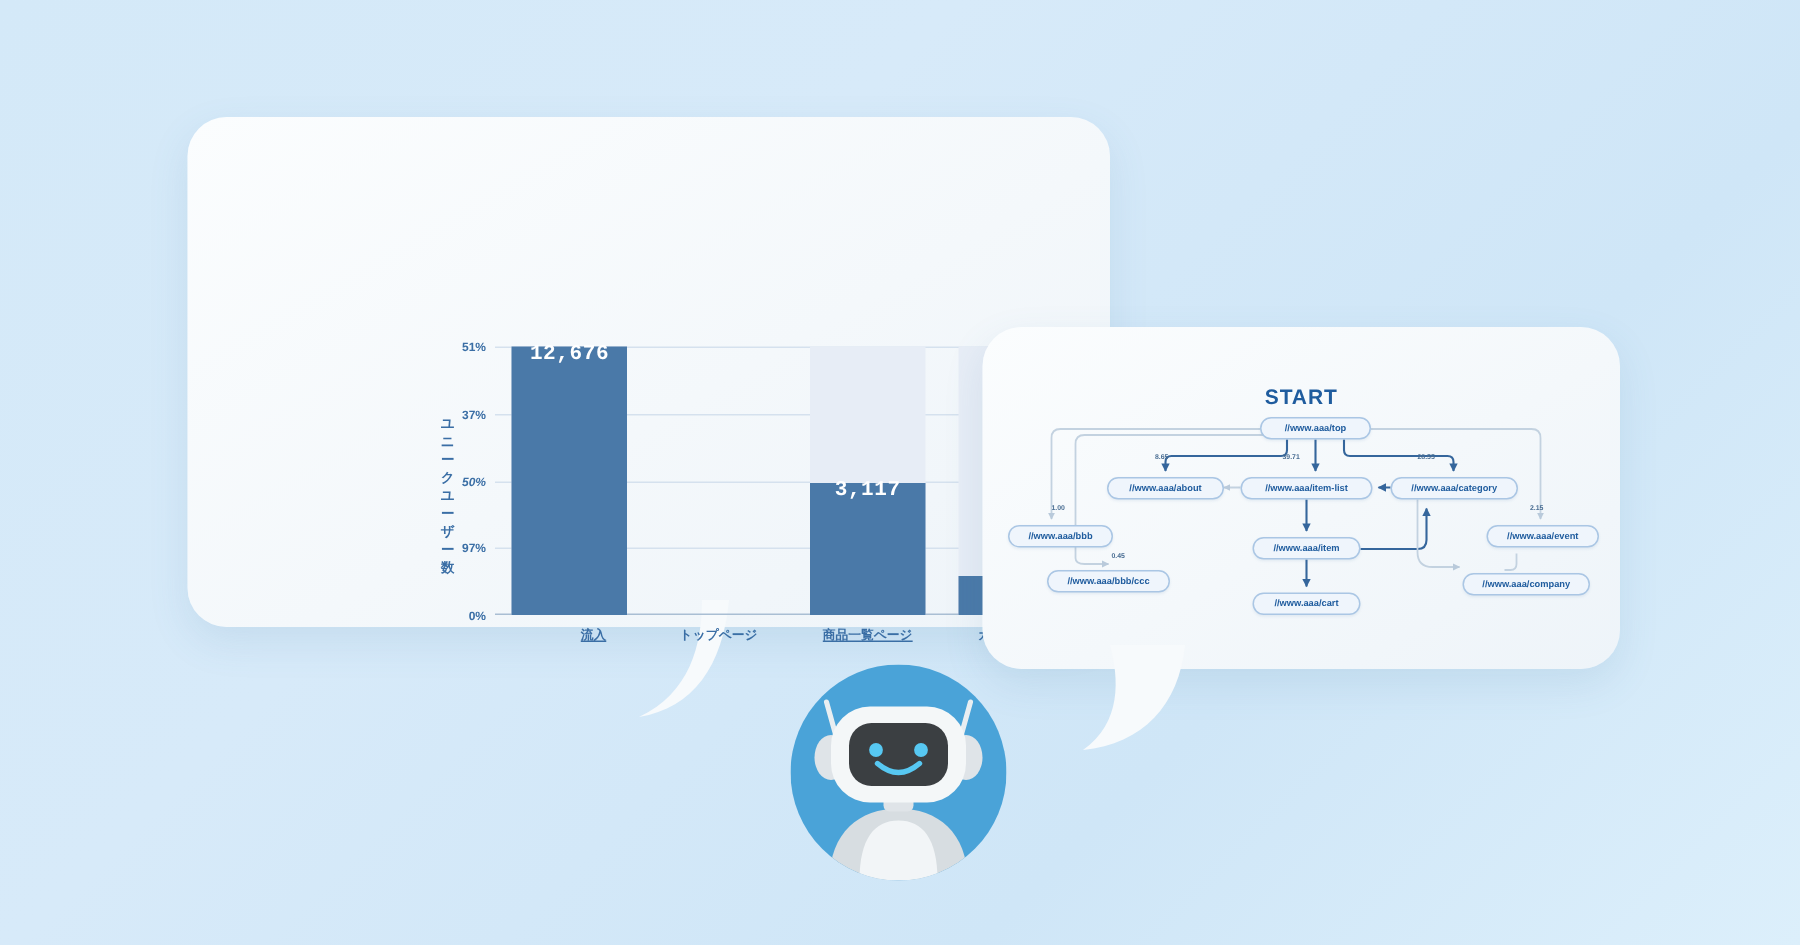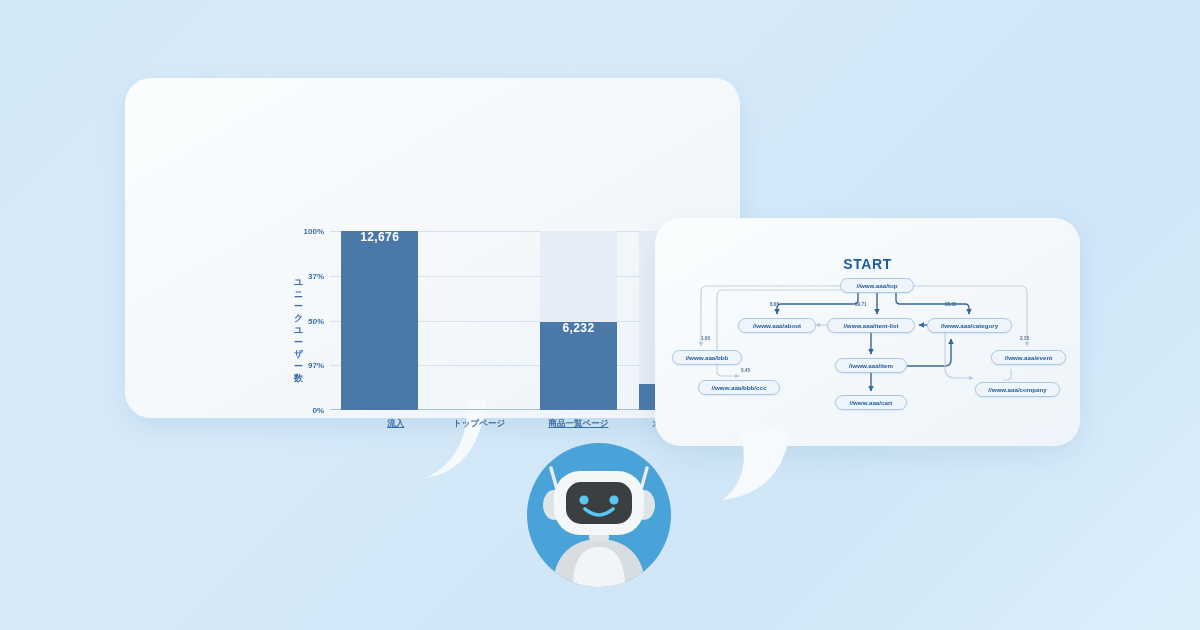--- a/index.html
+++ b/index.html
@@ -56,22 +56,22 @@
   .col {
     position: absolute; bottom: 0; top: 0;
     background: #e7edf6;
   }
   .bar-filled {
     position: absolute; left: 0; right: 0; bottom: 0;
     background: #4a79a8;
   }
   .bar-value {
     position: absolute; left: 0; right: 0;
-    text-align: center; font-size: 12px; font-weight: 700;
-    color: #ffffff; letter-spacing: .4px;
+    text-align: center; font-size: 14px; font-weight: 700;
+    color: #ffffff; letter-spacing: .4px; font-family: Liberation Mono, monospace;
   }
   .x-label {
     position: absolute; top: 340px;
     text-align: center; font-size: 8.5px; font-weight: 700;
     color: #3a6ea5;
   }
 
   
   .flow-wrap { position: absolute; left: 655px; top: 218px; width: 425px; height: 228px; }
   .flow-title {
@@ -107,39 +107,39 @@
 <body>
 
 <div class="bubble" id="chart-bubble"></div>
 <svg class="tail" id="chart-tail" viewBox="0 0 130 90">
   <path d="M0,0 L60,0 C60,30 52,62 18,78 C54,72 74,44 78,0 Z" fill="#f7fafc"></path>
 </svg>
 
 <div class="chart-wrap">
   <div class="y-axis-title">ユニークユーザー数</div>
   <div id="yticks">
-      <div class="y-tick" style="top: 153px; left: 165px;">100%</div>
+      <div class="y-tick" style="top: 153px; left: 165px;">51%</div>
       <div class="y-tick" style="top: 197.75px; left: 165px;">37%</div>
       <div class="y-tick" style="top: 242.5px; left: 165px; font-style: italic;">50%</div>
       <div class="y-tick" style="top: 287.25px; left: 165px;">97%</div>
       <div class="y-tick" style="top: 332px; left: 165px;">0%</div>
     </div>
   <div class="plot" id="plot">
     <div class="axis-base"></div>
   <div class="gridline" style="top: 0px;"></div>
       <div class="gridline" style="top: 44.75px;"></div>
       <div class="gridline" style="top: 89.5px;"></div>
       <div class="gridline" style="top: 134.25px;"></div>
       <div class="col" style="left: 10.934px; width: 77.532px;">
         <div class="bar-filled" style="height: 179px;"></div>
         <div class="bar-value" style="bottom: 166px;">12,676</div>
       </div>
       <div class="col" style="left: 209.734px; width: 77.532px;">
         <div class="bar-filled" style="height: 88.068px;"></div>
-        <div class="bar-value" style="bottom: 75.068px;">6,232</div>
+        <div class="bar-value" style="bottom: 75.068px;">3,117</div>
       </div>
       <div class="col" style="left: 309.134px; width: 77.532px;">
         <div class="bar-filled" style="height: 26.313px;"></div>
         <div class="bar-value" style="bottom: 13.313px;">1,867</div>
       </div>
       <div class="col" style="left: 408.534px; width: 77.532px;">
         <div class="bar-filled" style="height: 12.709px;"></div>
         <div class="bar-value" style="bottom: -0.291px;">898</div>
       </div>
     </div>

